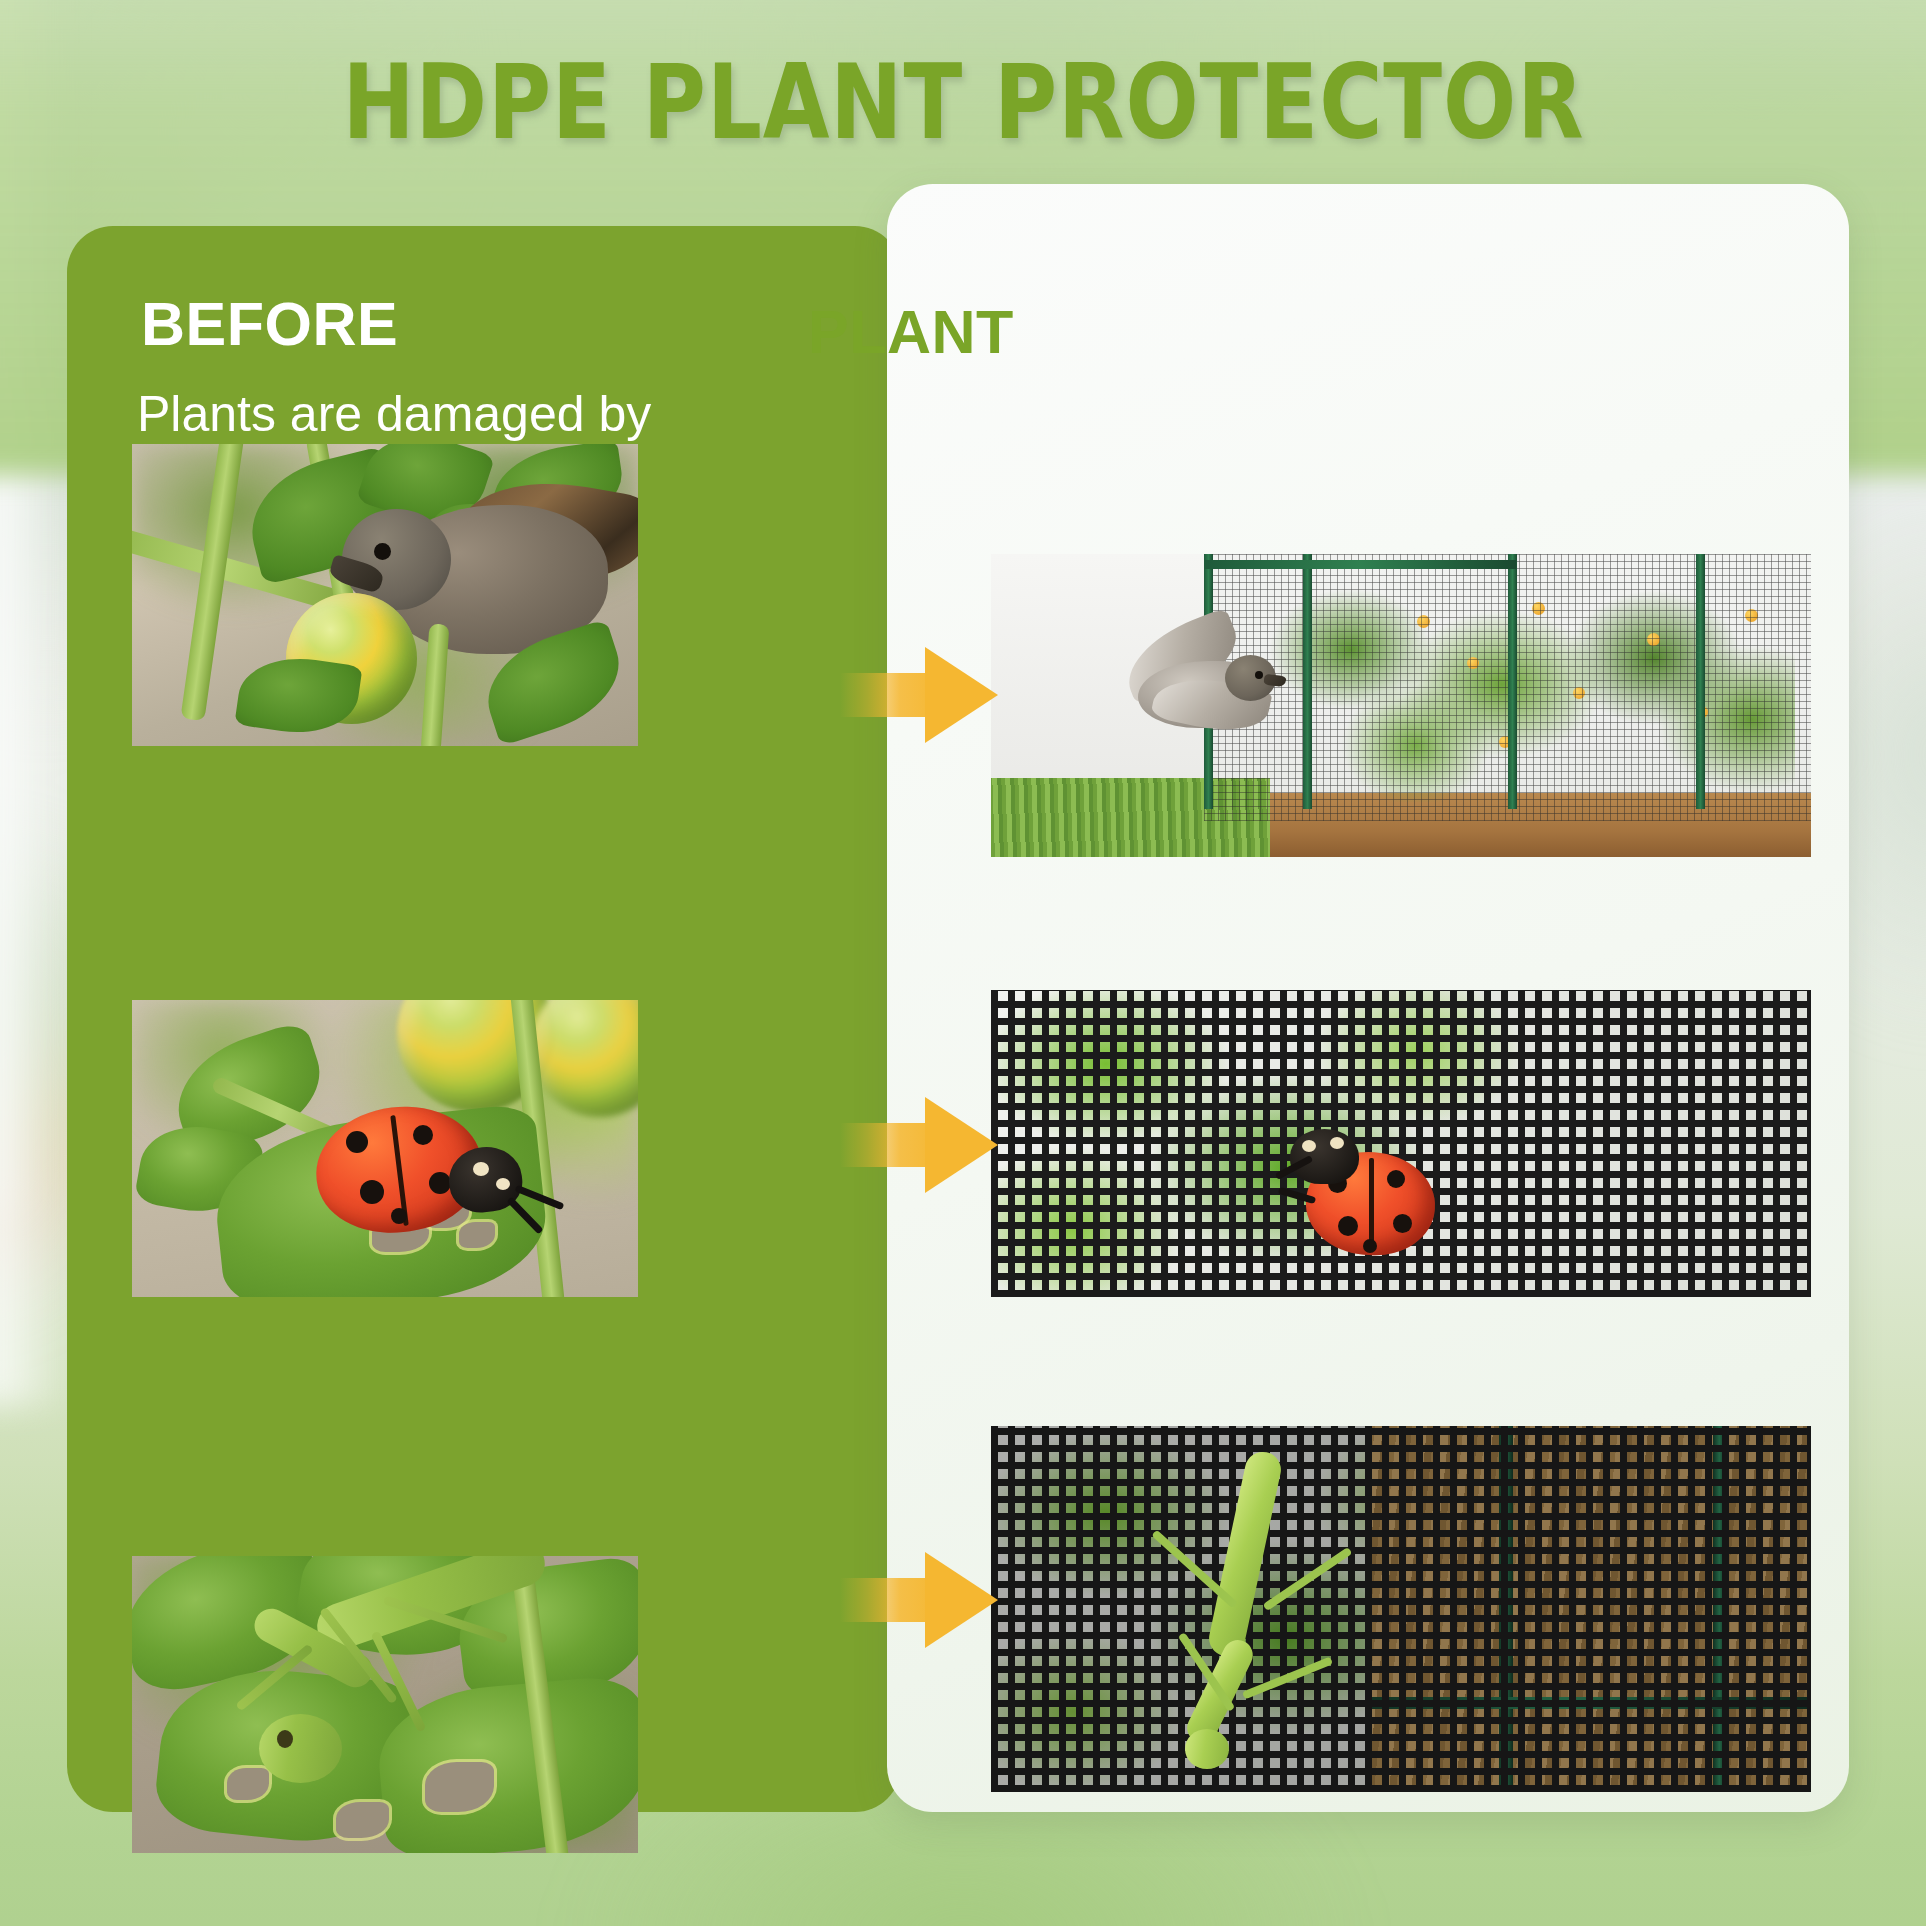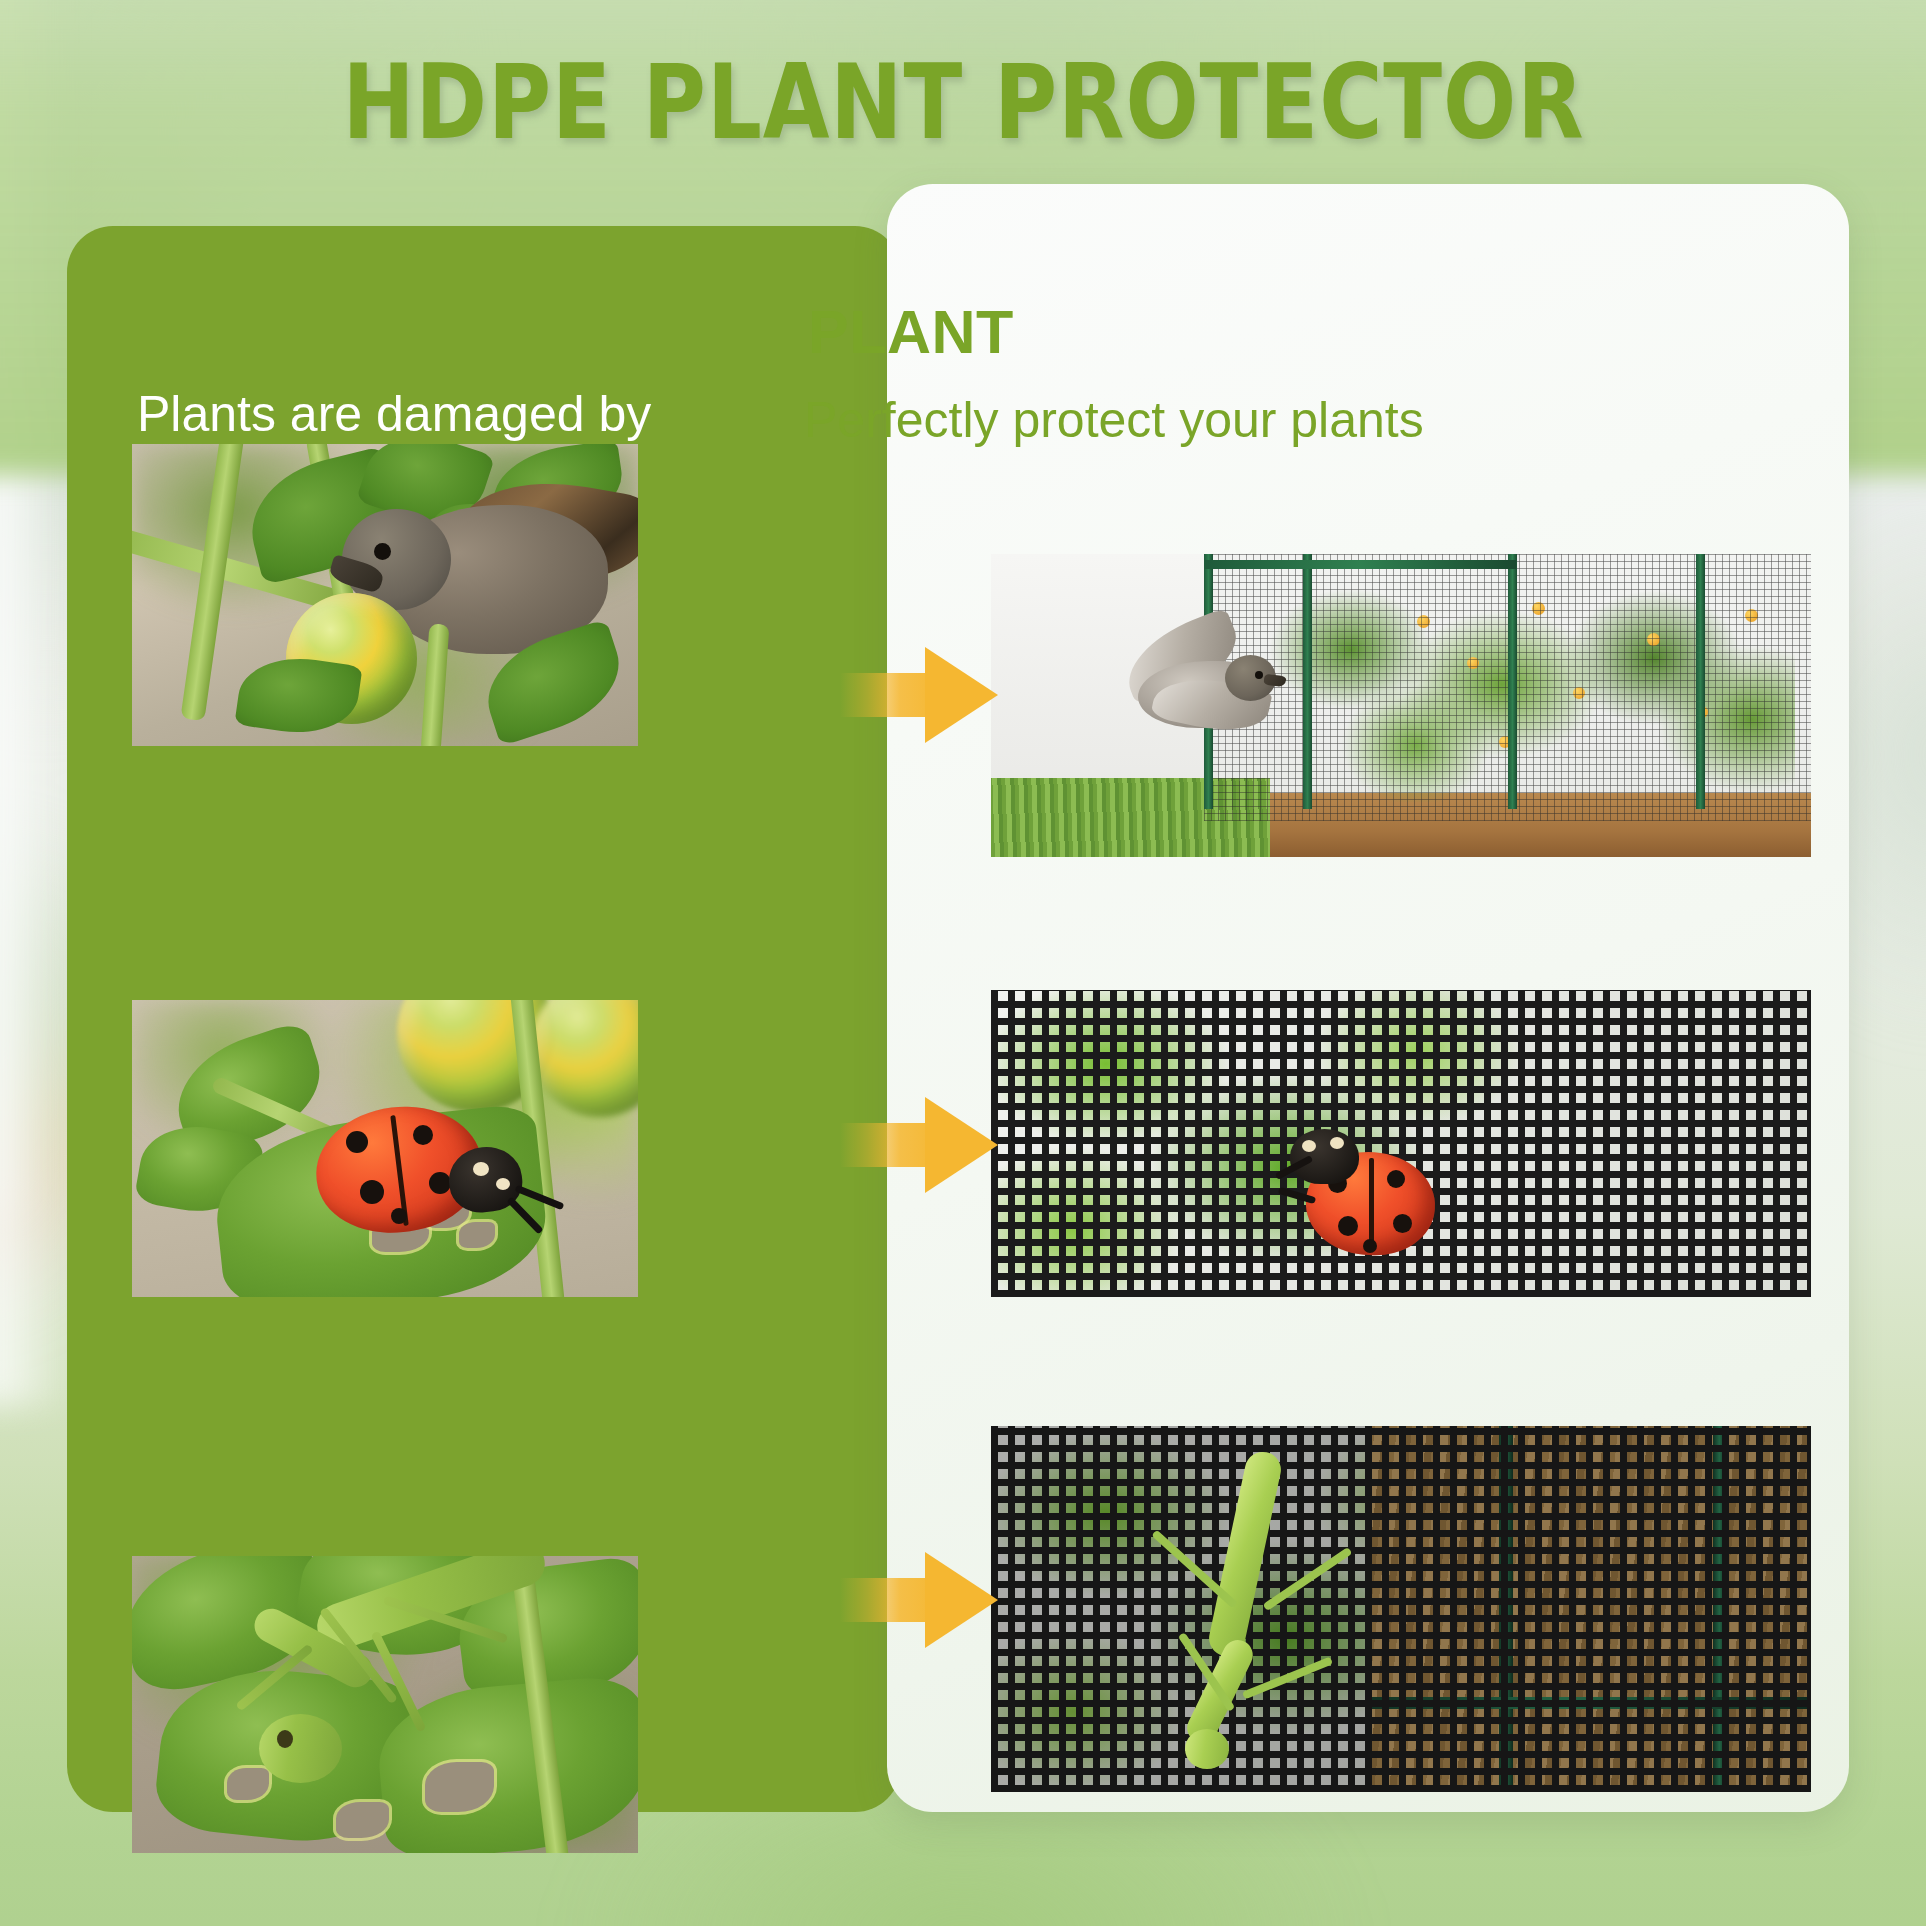--- a/index.html
+++ b/index.html
@@ -200,24 +200,24 @@
 </div>
 
 <div id="title">HDPE PLANT PROTECTOR</div>
 
 <div id="board">
 
   <div id="panel-before"></div>
 
   <div id="panel-after"></div>
 
+  <div class="hd" id="before-title">BEFORE</div>
   <div class="sub" id="before-sub">Plants are damaged by birds and insects</div>
 
   <div class="hd" id="after-title">PLANT</div>
-  <div class="sub" id="after-sub">Perfectly protect your plants</div>
 
   <div class="photo ph-l r1">
     <div class="fill p1-bg"></div>
     <div class="fill p1-blur"></div>
     <div class="stem" style="left:-20px;top:117px;width:248px;height:22px;transform:rotate(16deg);"></div>
     <div class="stem" style="left:69px;top:-20px;width:24px;height:297px;transform:rotate(8deg);"></div>
     <div class="stem" style="left:194px;top:-10px;width:20px;height:238px;transform:rotate(-10deg);"></div>
     <div class="leafy" style="left:117px;top:18px;width:149px;height:107px;transform:rotate(-14deg);"></div>
     <div class="leafy" style="left:234px;top:-8px;width:119px;height:85px;transform:rotate(18deg);"></div>
     <div class="leafy" style="left:360px;top:4px;width:131px;height:79px;transform:rotate(-8deg);"></div>

